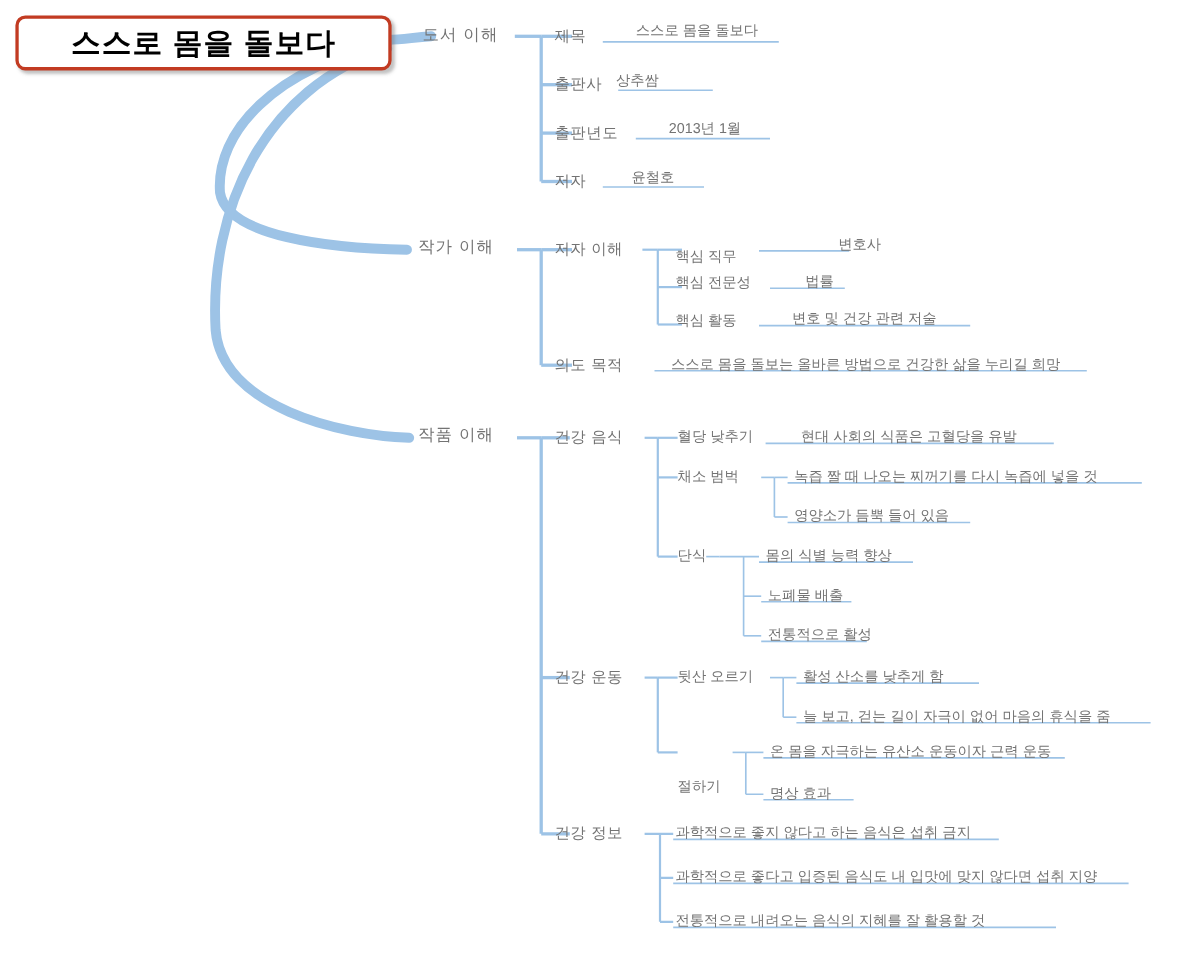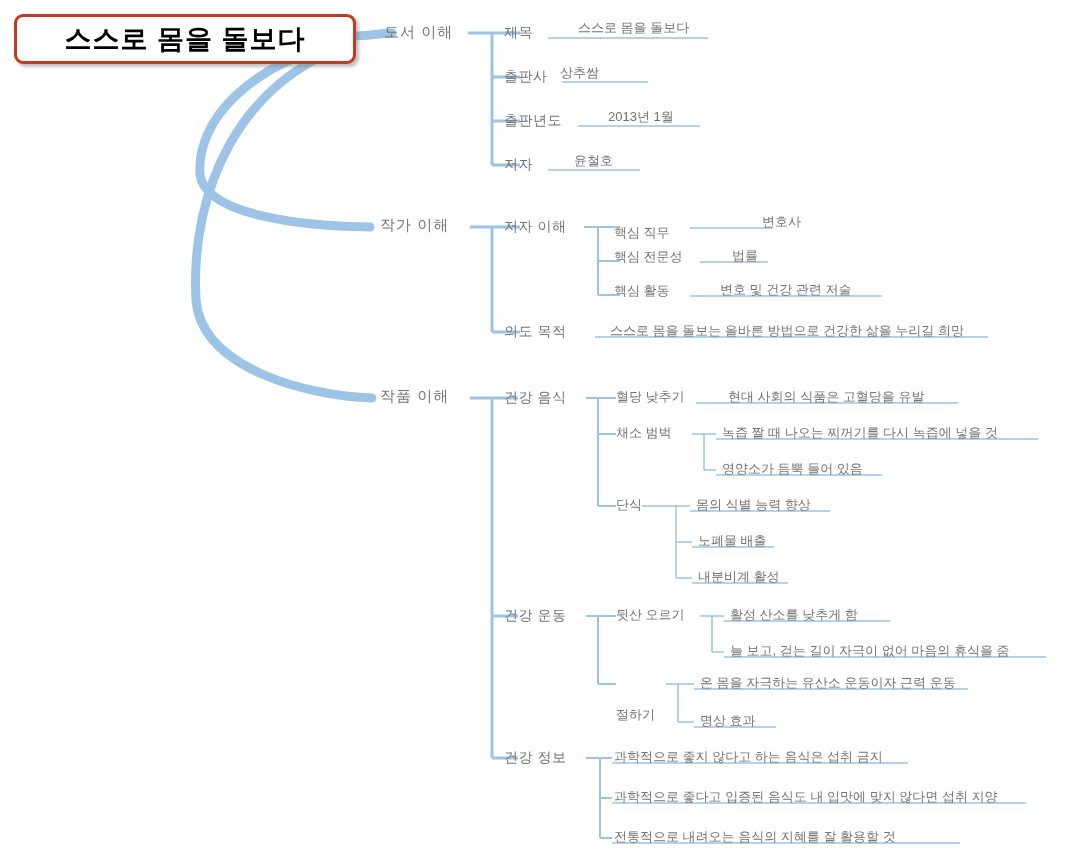--- a/index.html
+++ b/index.html
@@ -189,21 +189,21 @@
 
   <div class="node lvl2" style="left:504px; top:390px;">건강 음식</div>
   <div class="node lvl3" style="left:616px; top:390px;">혈당 낮추기</div>
   <div class="node lvl4" style="left:728px; top:390px;">현대 사회의 식품은 고혈당을 유발</div>
   <div class="node lvl3" style="left:616px; top:426px;">채소 범벅</div>
   <div class="node lvl4" style="left:722px; top:426px;">녹즙 짤 때 나오는 찌꺼기를 다시 녹즙에 넣을 것</div>
   <div class="node lvl4" style="left:722px; top:462px;">영양소가 듬뿍 들어 있음</div>
   <div class="node lvl3" style="left:616px; top:498px;">단식</div>
   <div class="node lvl4" style="left:696px; top:498px;">몸의 식별 능력 향상</div>
   <div class="node lvl4" style="left:698px; top:534px;">노폐물 배출</div>
-  <div class="node lvl4" style="left:698px; top:570px;">내분비계 활성</div>
+  <div class="node lvl4" style="left:698px; top:570px;">전통적으로 활성</div>
 
   <div class="node lvl2" style="left:504px; top:608px;">건강 운동</div>
   <div class="node lvl3" style="left:616px; top:608px;">뒷산 오르기</div>
   <div class="node lvl4" style="left:730px; top:608px;">활성 산소를 낮추게 함</div>
   <div class="node lvl4" style="left:730px; top:644px;">늘 보고, 걷는 길이 자극이 없어 마음의 휴식을 줌</div>
   <div class="node lvl3" style="left:616px; top:708px;">절하기</div>
   <div class="node lvl4" style="left:700px; top:676px;">온 몸을 자극하는 유산소 운동이자 근력 운동</div>
   <div class="node lvl4" style="left:700px; top:714px;">명상 효과</div>
 
   <div class="node lvl2" style="left:504px; top:750px;">건강 정보</div>

